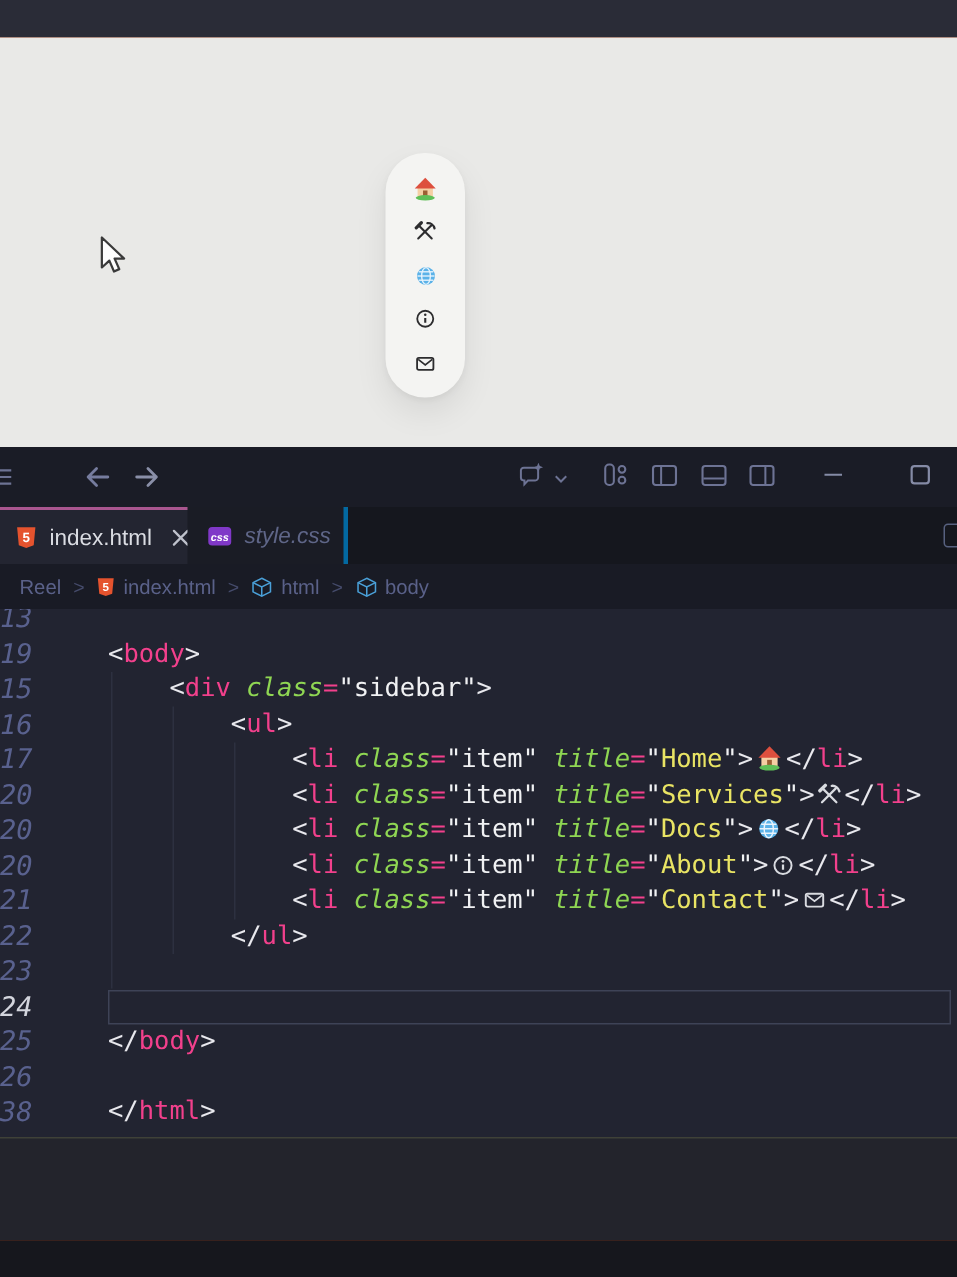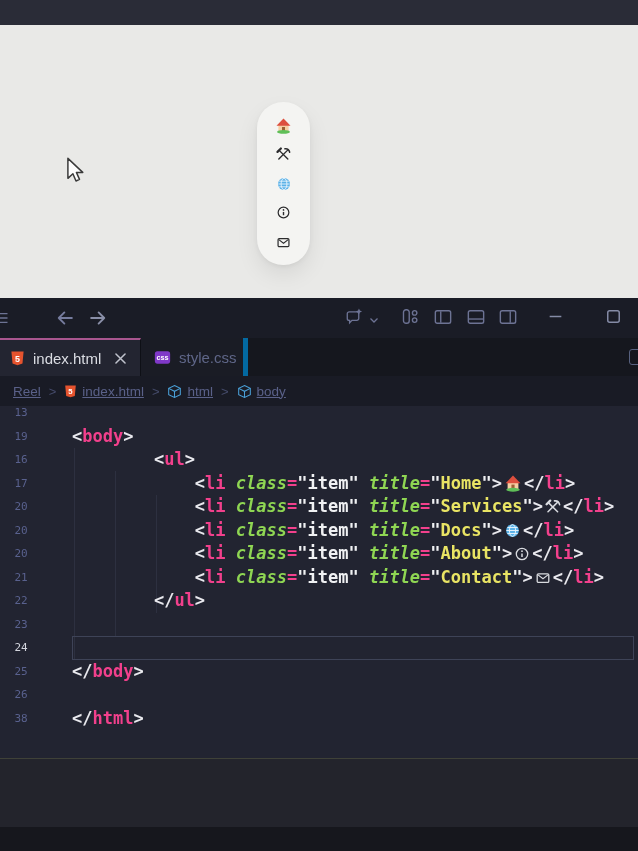--- a/index.html
+++ b/index.html
@@ -31,42 +31,42 @@
                position:absolute; cursor:pointer; }
   .searchbox .search-label { font-size:13.5px; color:#4d5574; letter-spacing:0.5px; white-space:nowrap; }
   .tb-ic { position:absolute; top:10px; color:#6d7394; cursor:pointer; }
   .winctl { color:#858ba6; }
 
   
   .tabbar { position:absolute; left:0; top:338px; width:638px; height:38px; background:#15171e; }
   .tab { position:absolute; top:0; height:38px; display:flex; align-items:center; cursor:pointer; }
   .tab-active { left:0; width:141px; background:#232531; border-top:2px solid #a9568f; border-right:1px solid #0e1016; padding-left:10px; }
   .tab-active .tab-label { font-size:15px; color:#dadce2; margin-left:8px; }
-  .tab-inactive { left:141px; width:107px; background:#1a1c25; border-right:5px solid #0369a1; padding-left:13px; }
+  .tab-inactive { left:125px; width:107px; background:#1a1c25; border-right:3px solid #0369a1; padding-left:13px;font-style:italic; }
   .tab-inactive .tab-label { font-size:15px; color:#5f6688; margin-left:8px; }
   .tab-close { margin-left:13px; display:flex; color:#bfc2cc; cursor:pointer; }
   .tab-split-partial { position:absolute; right:-7px; top:11px; width:16px; height:16px; border:1.5px solid #57617f; border-radius:3px; }
 
   
   .breadcrumbs { position:absolute; left:0; top:376px; width:638px; height:30px; background:#191b25;
                  display:flex; align-items:center; padding-left:13px; gap:8px; }
-  .crumb { display:flex; align-items:center; gap:5px; font-size:13.5px; color:#5a6189; cursor:pointer;text-decoration:underline; }
+  .crumb { display:flex; align-items:center; gap:5px; font-size:13.5px; color:#5a6189; cursor:pointer; }
   .crumb-sep { color:#454b6b; font-size:13px; }
 
   
   .editor { position:absolute; left:0; top:406px; width:638px; height:352px; background:#222431; overflow:hidden;
             font-family:"DejaVu Sans Mono", monospace; }
   .guide { position:absolute; width:1px; background:#2d3040; }
   #guide-1 { left:74px;  top:42px;   height:211px; }
   #guide-2 { left:115px; top:65px;   height:165px; }
   #guide-3 { left:156px; top:89px;   height:118px; }
   .code-lines { position:relative; margin-top:-5px; }
   .row { display:flex; height:23.5px; line-height:23.5px; align-items:stretch; }
-  .num { width:42px; flex:none; text-align:center; font-size:11px; color:#59618e; line-height:23.5px; }
-  .code { margin-left:30px; flex:1; margin-right:4px; white-space:pre; font-size:17px; font-weight:700; color:#cfd1d8; line-height:23.5px; }
+  .num { width:42px; flex:none; text-align:left; font-size:18px; color:#59618e; line-height:23.5px;font-style:italic; }
+  .code { margin-left:30px; flex:1; margin-right:4px; white-space:pre; font-size:17px; font-weight:400; color:#cfd1d8; line-height:23.5px; }
   .row.current .num { color:#d3d5dd; }
   .row.current .code { border:1px solid #3e4357; }
   .tk-br { color:#e9e9ee; }
   .tk-tag { color:#f2408c; }
   .tk-attr { color:#8fd653; font-style:italic; }
   .tk-eq { color:#f2408c; }
   .tk-q, .tk-sw { color:#f0f1f3; }
   .tk-sy { color:#e9e464; }
   .code-emoji { color:#d9dbe0; vertical-align:-3px; margin:0 2px; }
 </style>
@@ -307,20 +307,24 @@
     <div class="code-lines" id="code-lines">
         <div class="row">
           <span class="num">13</span>
           <span class="code"></span>
         </div>
         <div class="row">
           <span class="num">19</span>
           <span class="code"><span class="tk-br">&lt;</span><span class="tk-tag">body</span><span class="tk-br">&gt;</span></span>
         </div>
         <div class="row">
+          <span class="num">15</span>
+          <span class="code"><span class="tk-pl">    </span><span class="tk-br">&lt;</span><span class="tk-tag">div</span><span class="tk-pl"> </span><span class="tk-attr">class</span><span class="tk-eq">=</span><span class="tk-sw">"sidebar"</span><span class="tk-br">&gt;</span></span>
+        </div>
+        <div class="row">
           <span class="num">16</span>
           <span class="code"><span class="tk-pl">        </span><span class="tk-br">&lt;</span><span class="tk-tag">ul</span><span class="tk-br">&gt;</span></span>
         </div>
         <div class="row">
           <span class="num">17</span>
           <span class="code"><span class="tk-pl">            </span><span class="tk-br">&lt;</span><span class="tk-tag">li</span><span class="tk-pl"> </span><span class="tk-attr">class</span><span class="tk-eq">=</span><span class="tk-sw">"item"</span><span class="tk-pl"> </span><span class="tk-attr">title</span><span class="tk-eq">=</span><span class="tk-q">"</span><span class="tk-sy">Home</span><span class="tk-q">"</span><span class="tk-br">&gt;</span><svg width="18" height="18" class="code-emoji">
               <use href="#sym-home"></use>
             </svg><span class="tk-br">&lt;/</span><span class="tk-tag">li</span><span class="tk-br">&gt;</span></span>
         </div>
         <div class="row">

